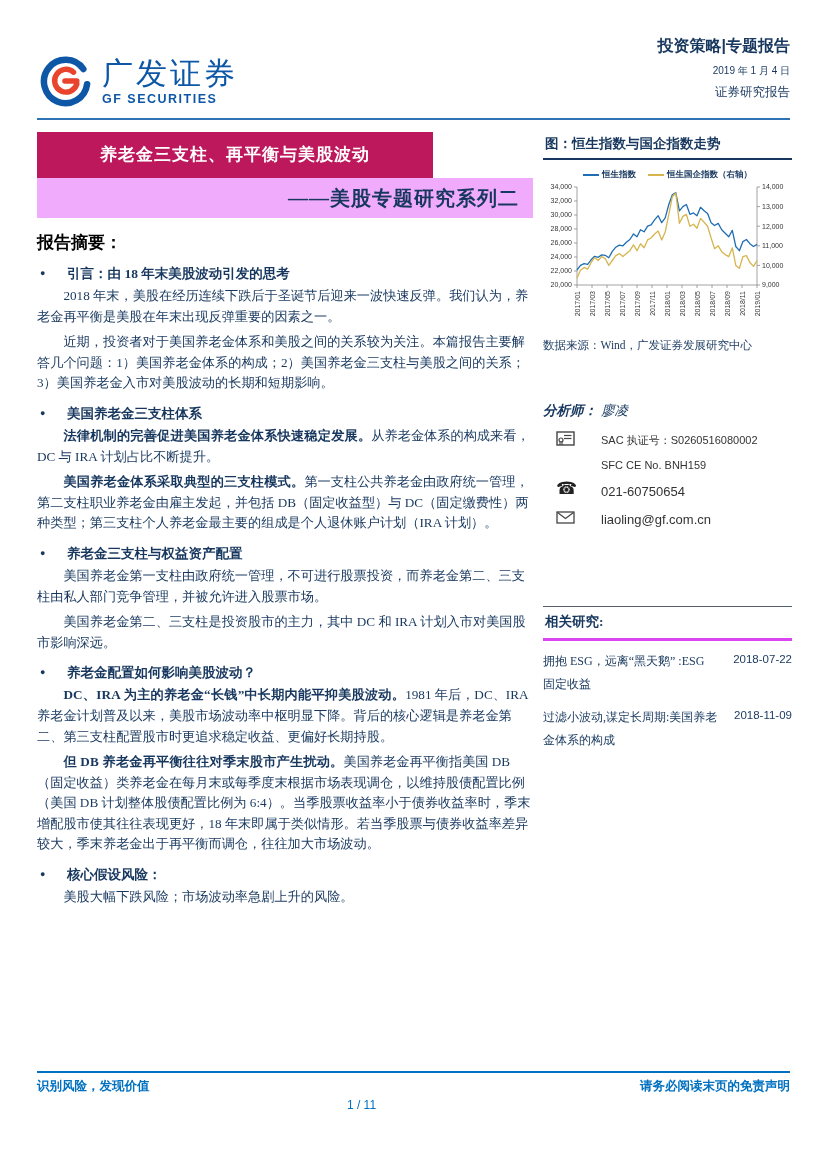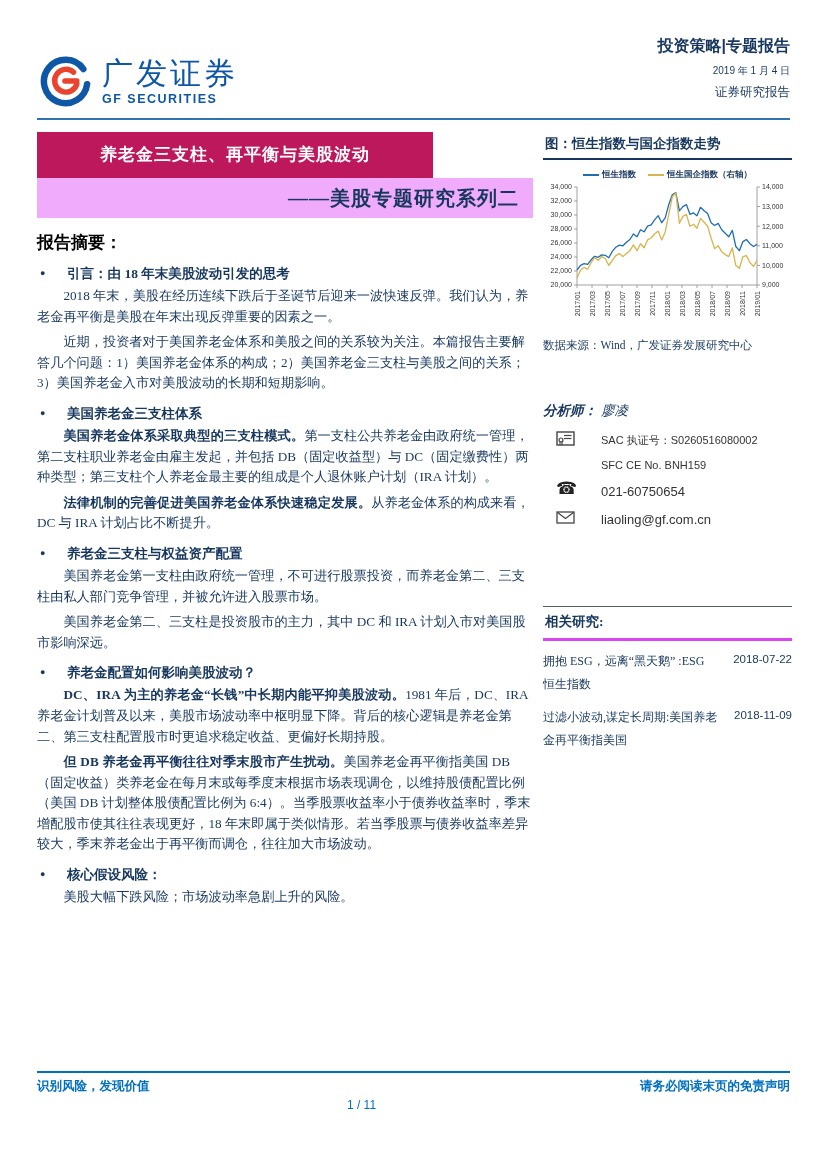--- a/index.html
+++ b/index.html
@@ -104,22 +104,22 @@
         <div class="sec-head">
           <span class="bullet">●</span>
           <span>引言：由 18 年末美股波动引发的思考</span>
         </div>
         <p class="para">2018 年末，美股在经历连续下跌后于圣诞节后迎来一波快速反弹。我们认为，养老金再平衡是美股在年末出现反弹重要的因素之一。</p>
         <p class="para">近期，投资者对于美国养老金体系和美股之间的关系较为关注。本篇报告主要解答几个问题：1）美国养老金体系的构成；2）美国养老金三支柱与美股之间的关系；3）美国养老金入市对美股波动的长期和短期影响。</p>
         <div class="sec-head">
           <span class="bullet">●</span>
           <span>美国养老金三支柱体系</span>
         </div>
+        <p class="para"><b>法律机制的完善促进美国养老金体系快速稳定发展。</b>从养老金体系的构成来看，DC 与 IRA 计划占比不断提升。</p>
         <p class="para"><b>美国养老金体系采取典型的三支柱模式。</b>第一支柱公共养老金由政府统一管理，第二支柱职业养老金由雇主发起，并包括 DB（固定收益型）与 DC（固定缴费性）两种类型；第三支柱个人养老金最主要的组成是个人退休账户计划（IRA 计划）。</p>
-        <p class="para"><b>法律机制的完善促进美国养老金体系快速稳定发展。</b>从养老金体系的构成来看，DC 与 IRA 计划占比不断提升。</p>
         <div class="sec-head">
           <span class="bullet">●</span>
           <span>养老金三支柱与权益资产配置</span>
         </div>
         <p class="para">美国养老金第一支柱由政府统一管理，不可进行股票投资，而养老金第二、三支柱由私人部门竞争管理，并被允许进入股票市场。</p>
         <p class="para">美国养老金第二、三支柱是投资股市的主力，其中 DC 和 IRA 计划入市对美国股市影响深远。</p>
         <div class="sec-head">
           <span class="bullet">●</span>
           <span>养老金配置如何影响美股波动？</span>
         </div>
@@ -236,25 +236,25 @@
           </svg>
         </span>
         <span class="an-text big">liaoling@gf.com.cn</span>
       </div>
     </div>
 
     <div class="abs related">
       <div class="rel-h">相关研究:</div>
       <div id="related-items">
           <div class="rel-item">
-            <span class="rtitle">拥抱 ESG，远离“黑天鹅” :ESG 恒生指数</span>
+            <span class="rtitle">拥抱 ESG，远离“黑天鹅” :ESG 固定收益</span>
             <span class="rdate">2018-07-22</span>
           </div>
           <div class="rel-item">
-            <span class="rtitle">过滤小波动,谋定长周期:美国养老金再平衡指美国</span>
+            <span class="rtitle">过滤小波动,谋定长周期:美国养老金体系的构成</span>
             <span class="rdate">2018-11-09</span>
           </div>
         </div>
     </div>
   </div>
 
   <div class="abs footer-rule"></div>
   <div class="abs footer-left">识别风险，发现价值</div>
   <div class="abs footer-right">请务必阅读末页的免责声明</div>
   <div class="abs footer-page">1 / 11</div>

